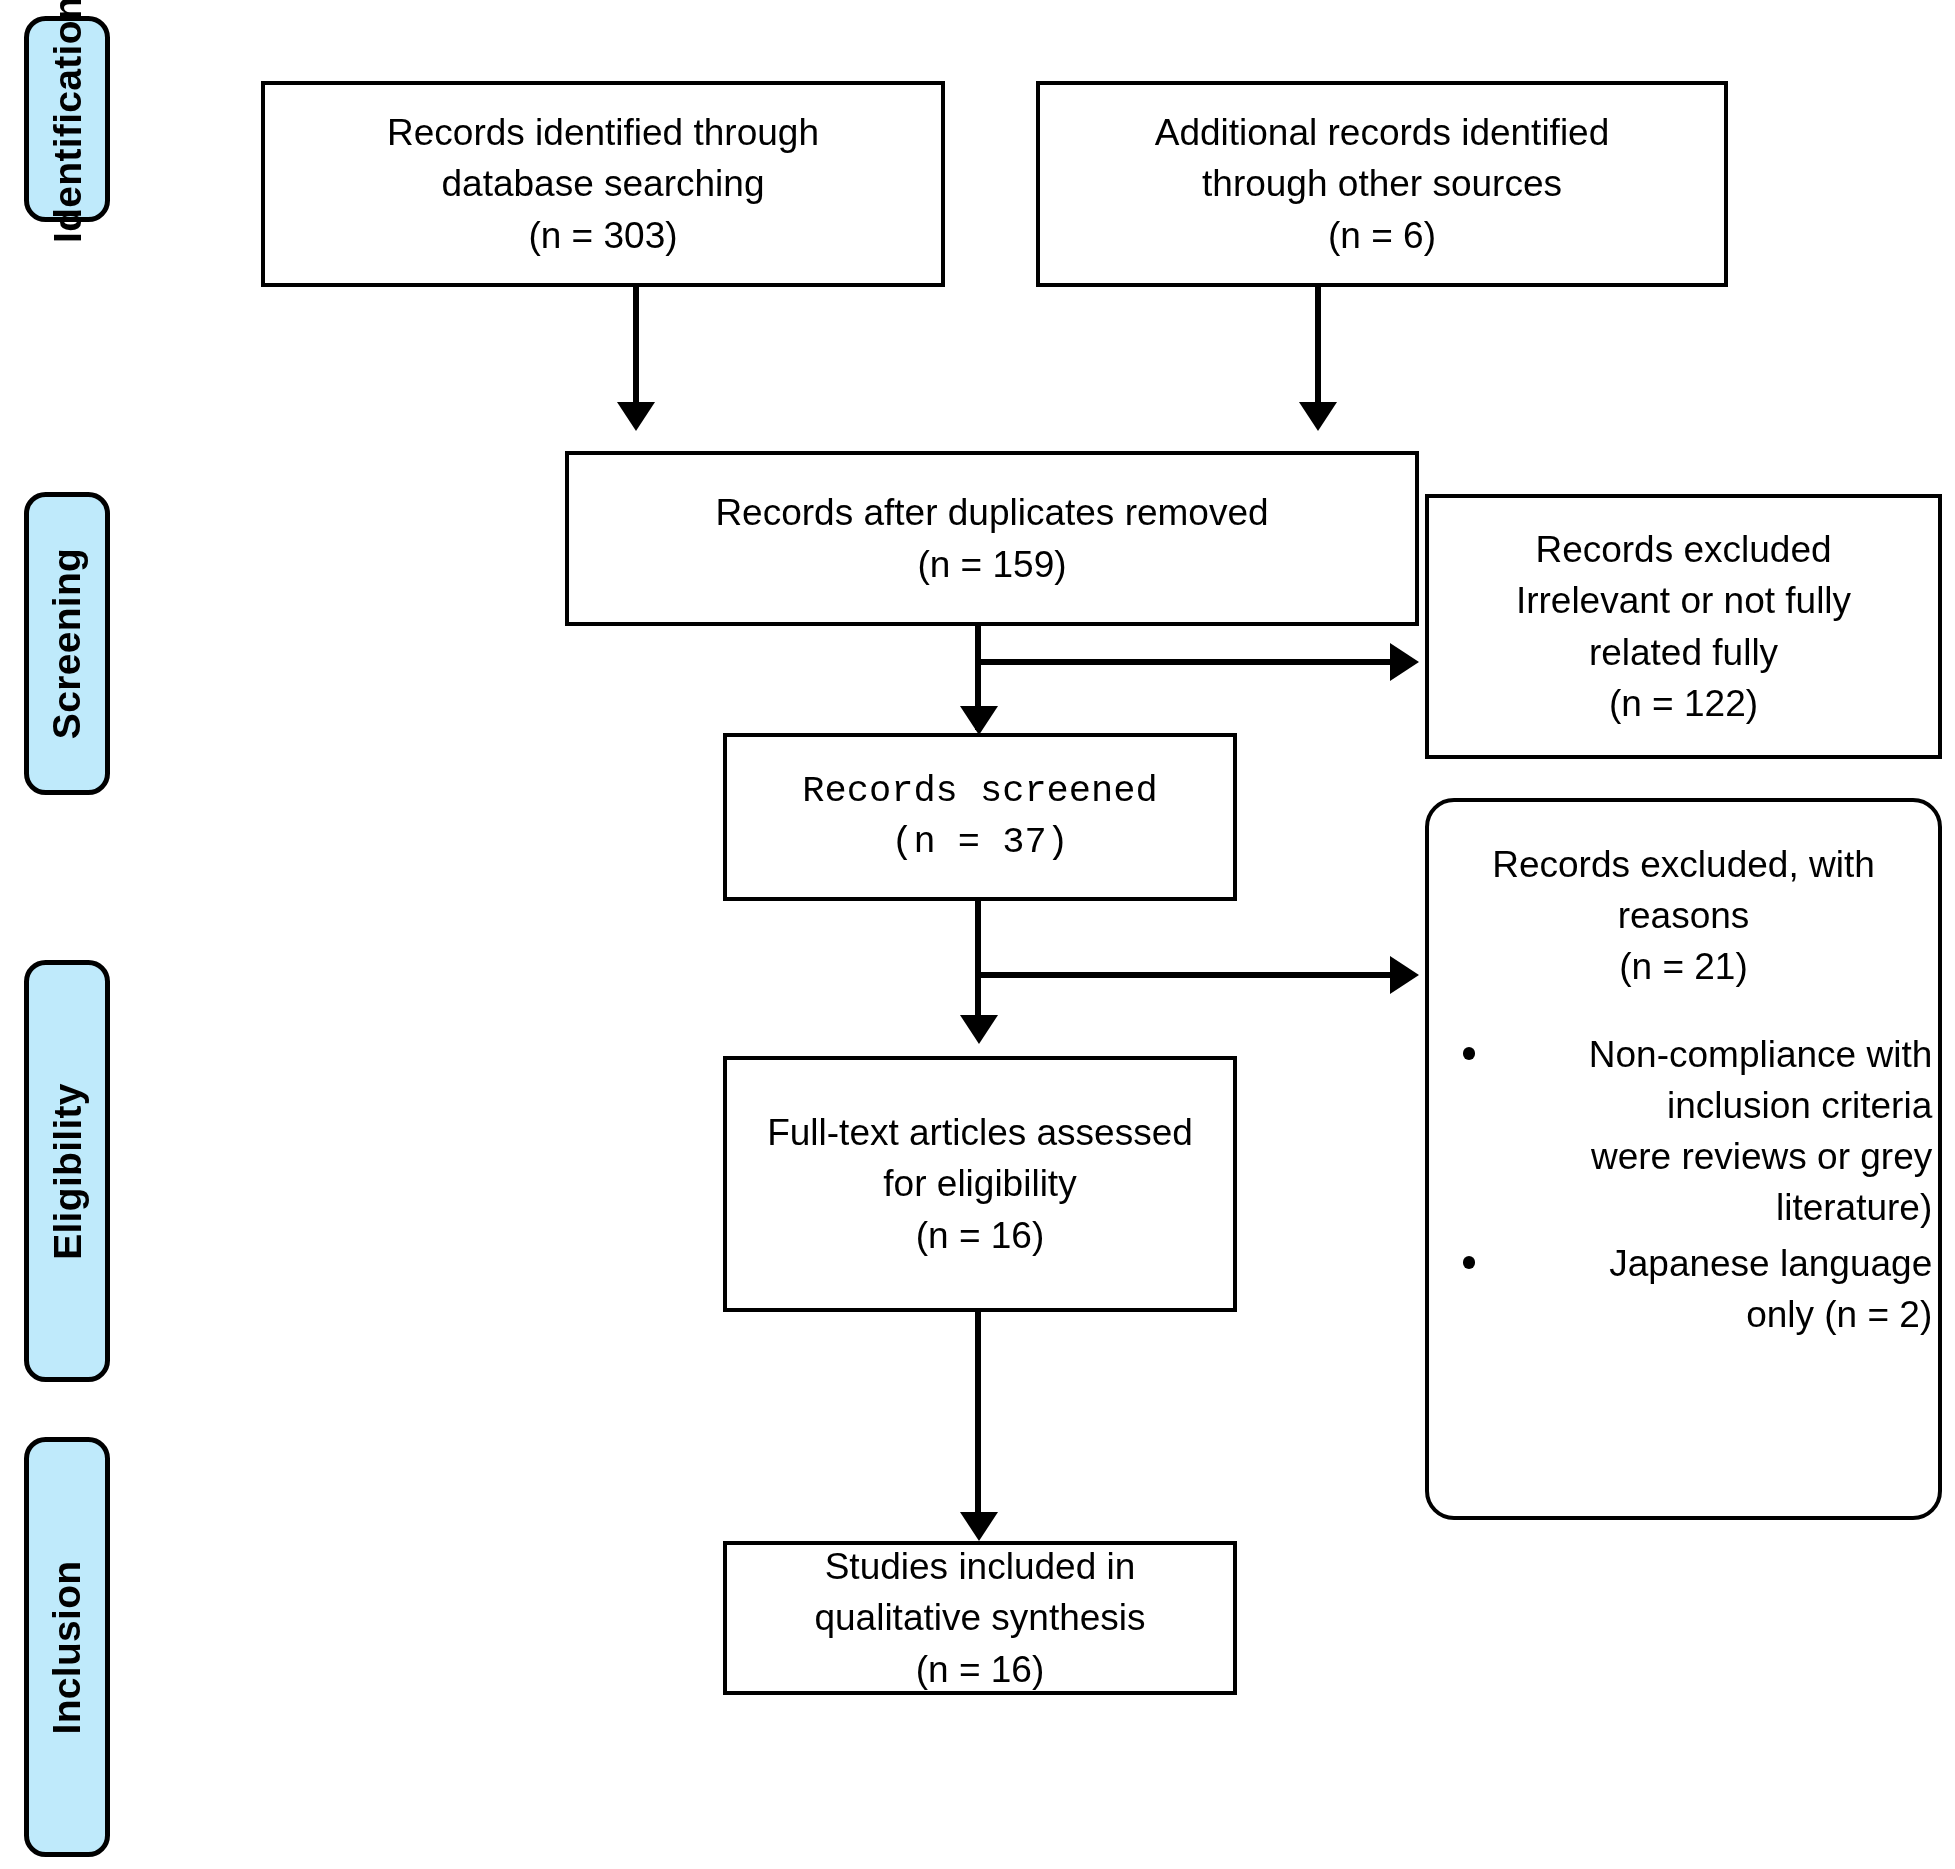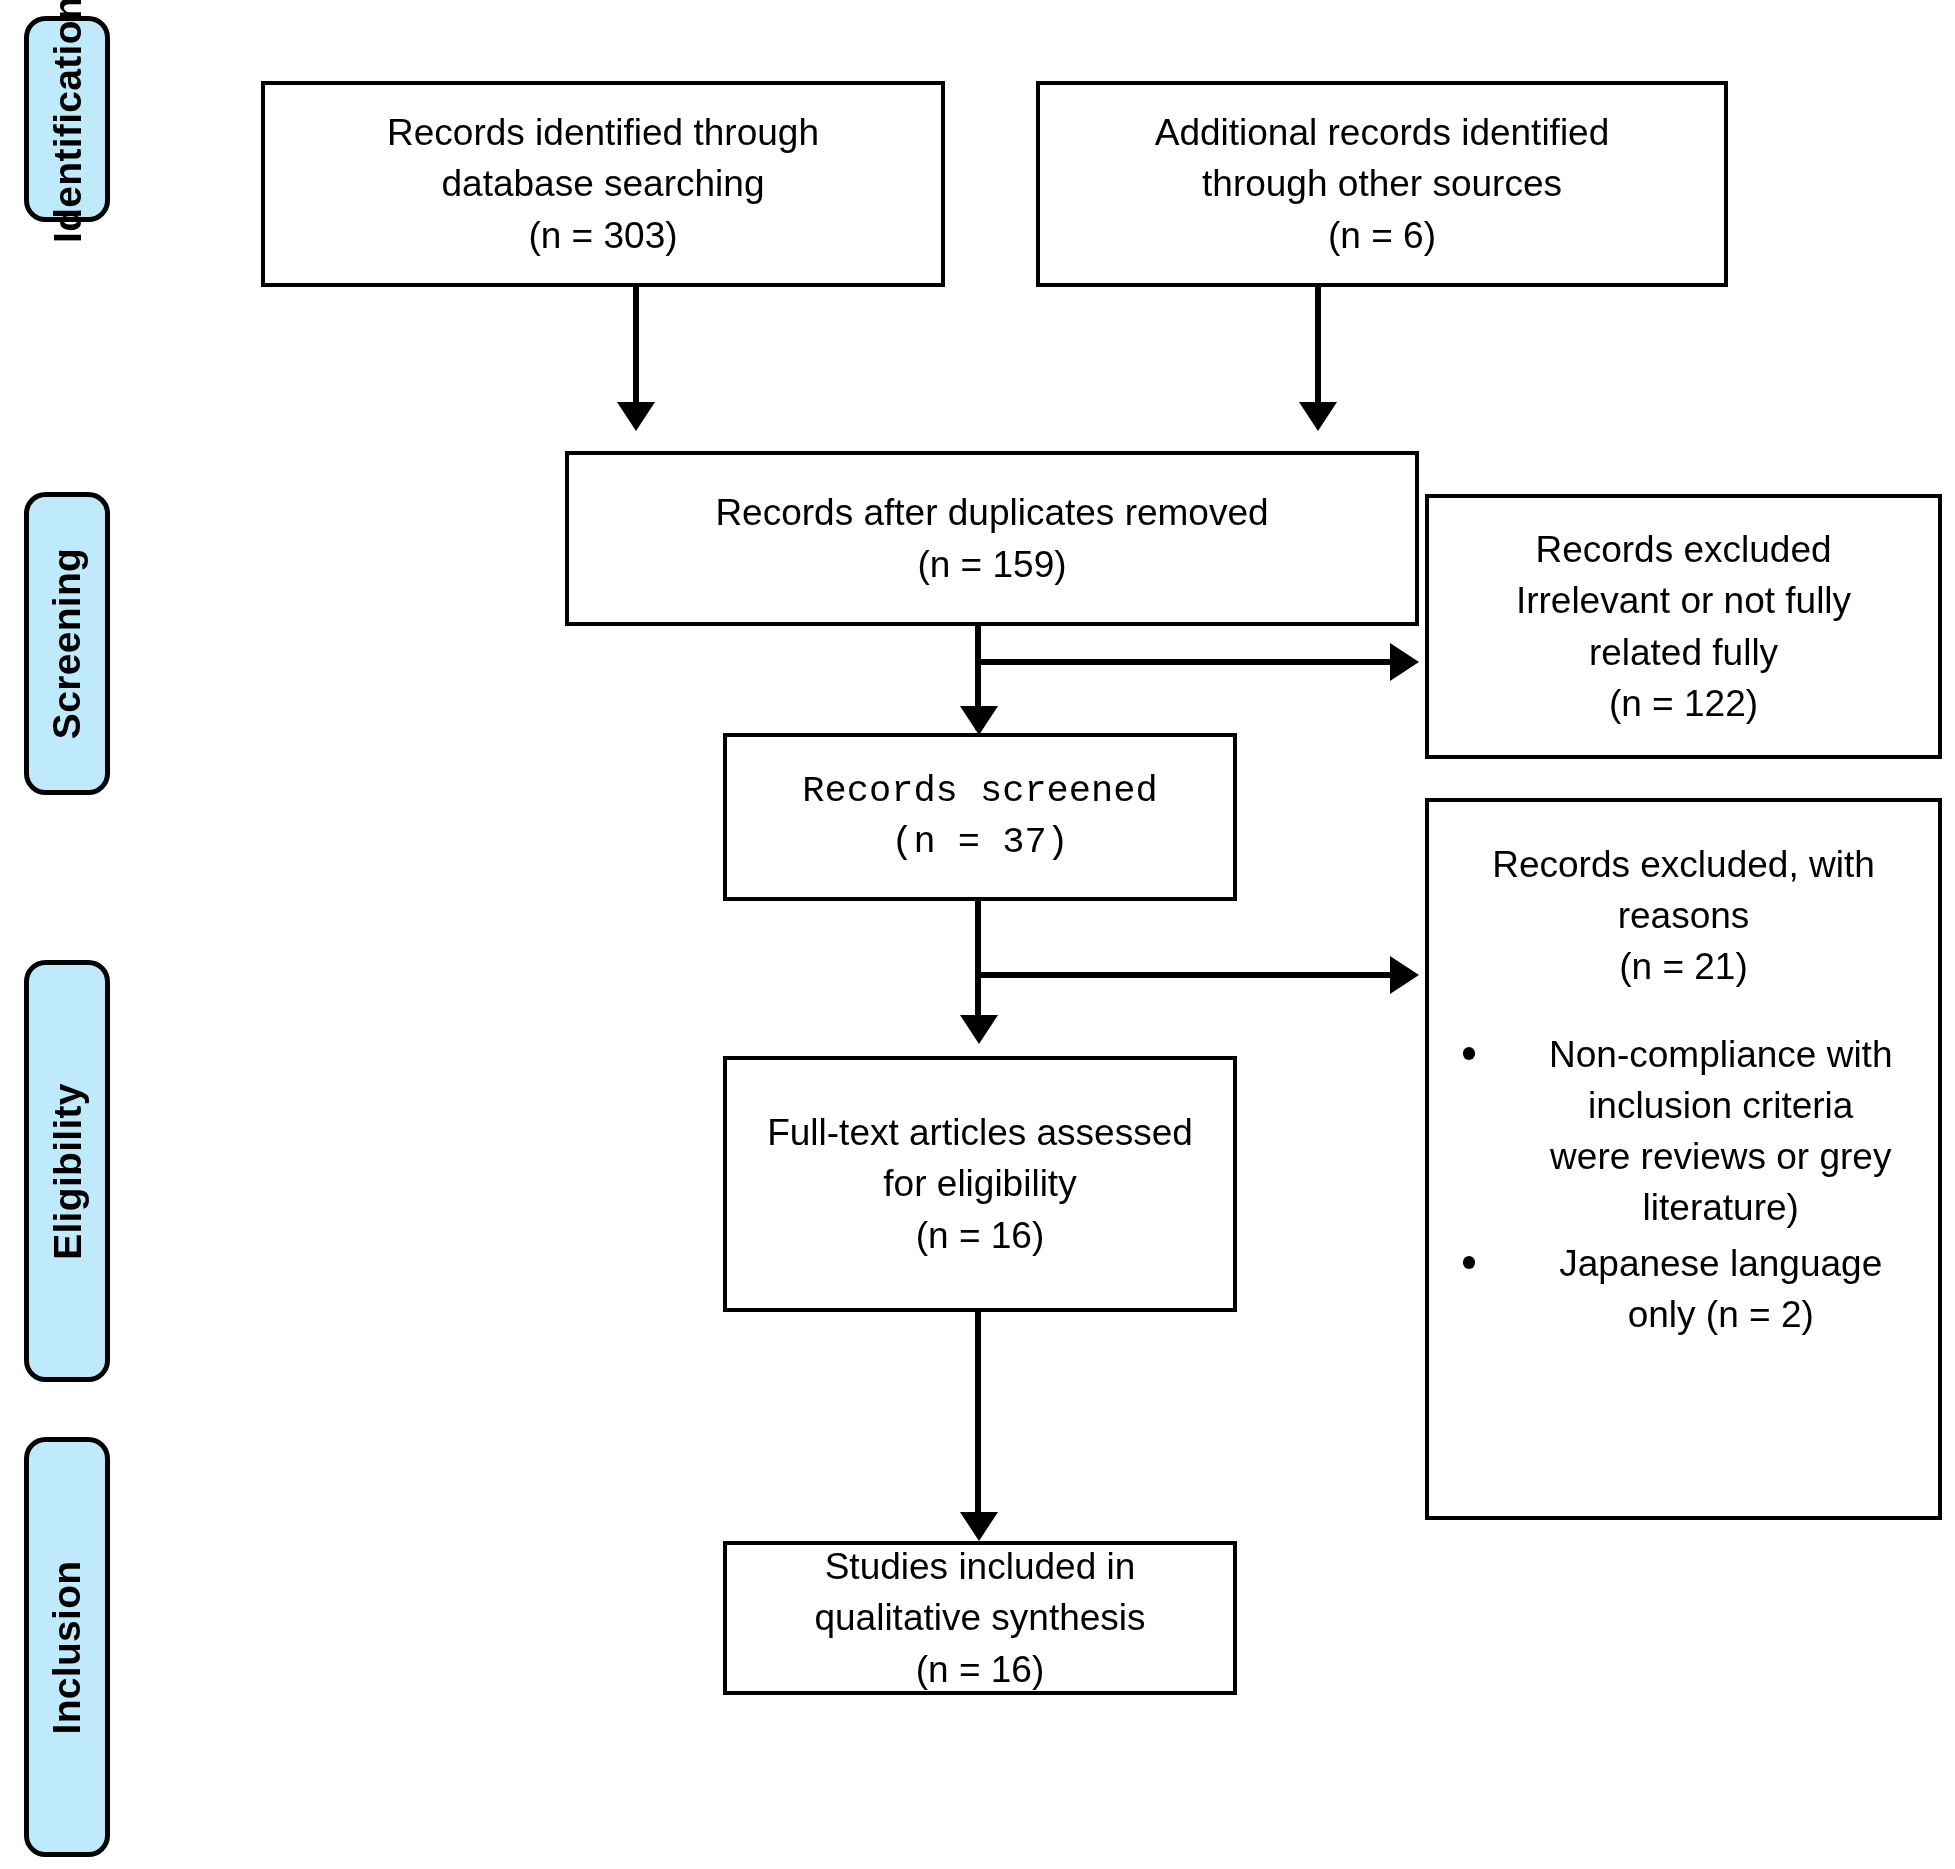--- a/index.html
+++ b/index.html
@@ -66,21 +66,21 @@
   }
   .flow-box .head-block {
     width: 100%;
     text-align: center;
   }
   .flow-box ul.reason-list {
     list-style: none;
     margin: 37px 0 0 0;
     padding: 0 0 0 16.5px;
     width: 100%;
-    text-align: center;
+    text-align: right;
   }
   .flow-box ul.reason-list li {
     position: relative;
     padding-left: 58px;
     margin-bottom: 5.1px;
     line-height: 1.38;
   }
   .flow-box ul.reason-list li .bullet-dot {
     position: absolute;
     left: 11.4px;
@@ -171,21 +171,21 @@
   <div class="arrowhead-down" style="left:960px; top:706px;"></div>
 
   <div class="conn conn-h" style="left:975px; top:659px; width:419px;"></div>
   <div class="arrowhead-right" style="left:1390px; top:643px;"></div>
 
   <div class="flow-box" style="left:723px; top:733px; width:514px; height:168px;font-family:Liberation Mono, monospace;">
     <span class="box-line">Records screened</span>
     <span class="box-line">(n = 37)</span>
   </div>
 
-  <div class="flow-box with-bullets" style="left:1425px; top:798px; width:517px; height:722px;">
+  <div class="flow-box with-bullets" style="left:1425px; top:798px; width:517px; height:722px;border-radius:29px;">
     <div class="head-block">
       <span class="box-line">Records excluded, with</span>
       <span class="box-line">reasons</span>
       <span class="box-line">(n = 21)</span>
     </div>
     <ul class="reason-list">
       <li>
         <span class="bullet-dot"></span>
         <span class="box-line">Non-compliance with</span>
         <span class="box-line">inclusion criteria</span>

